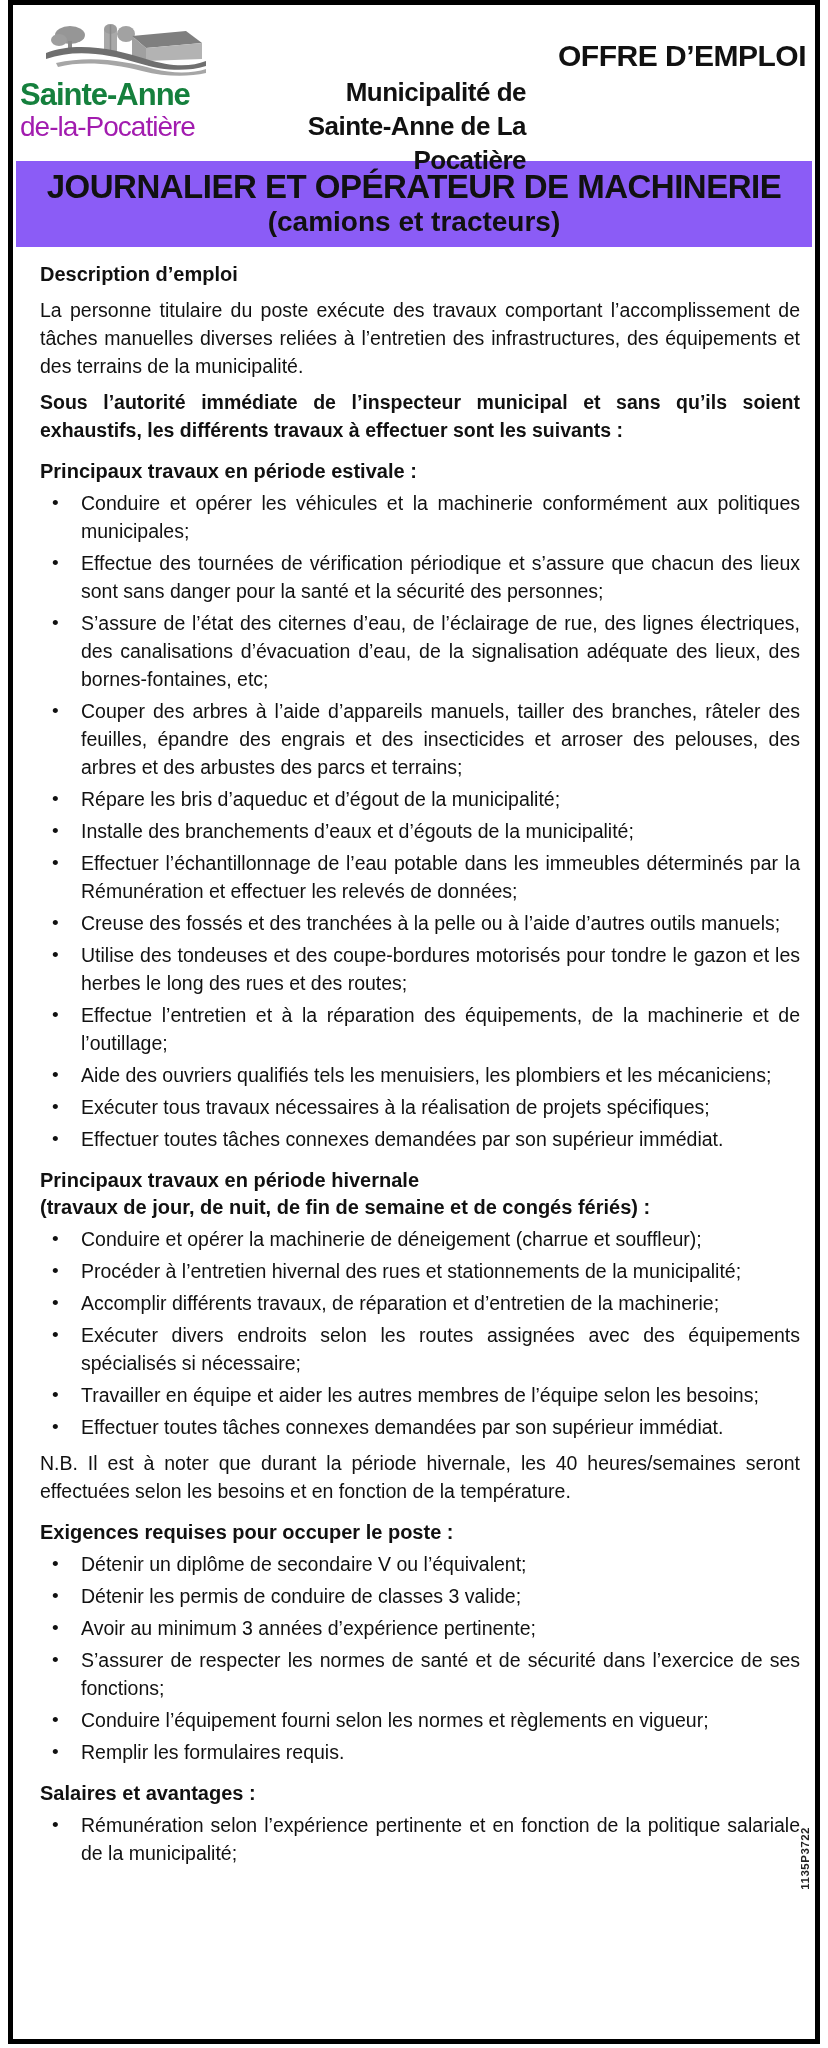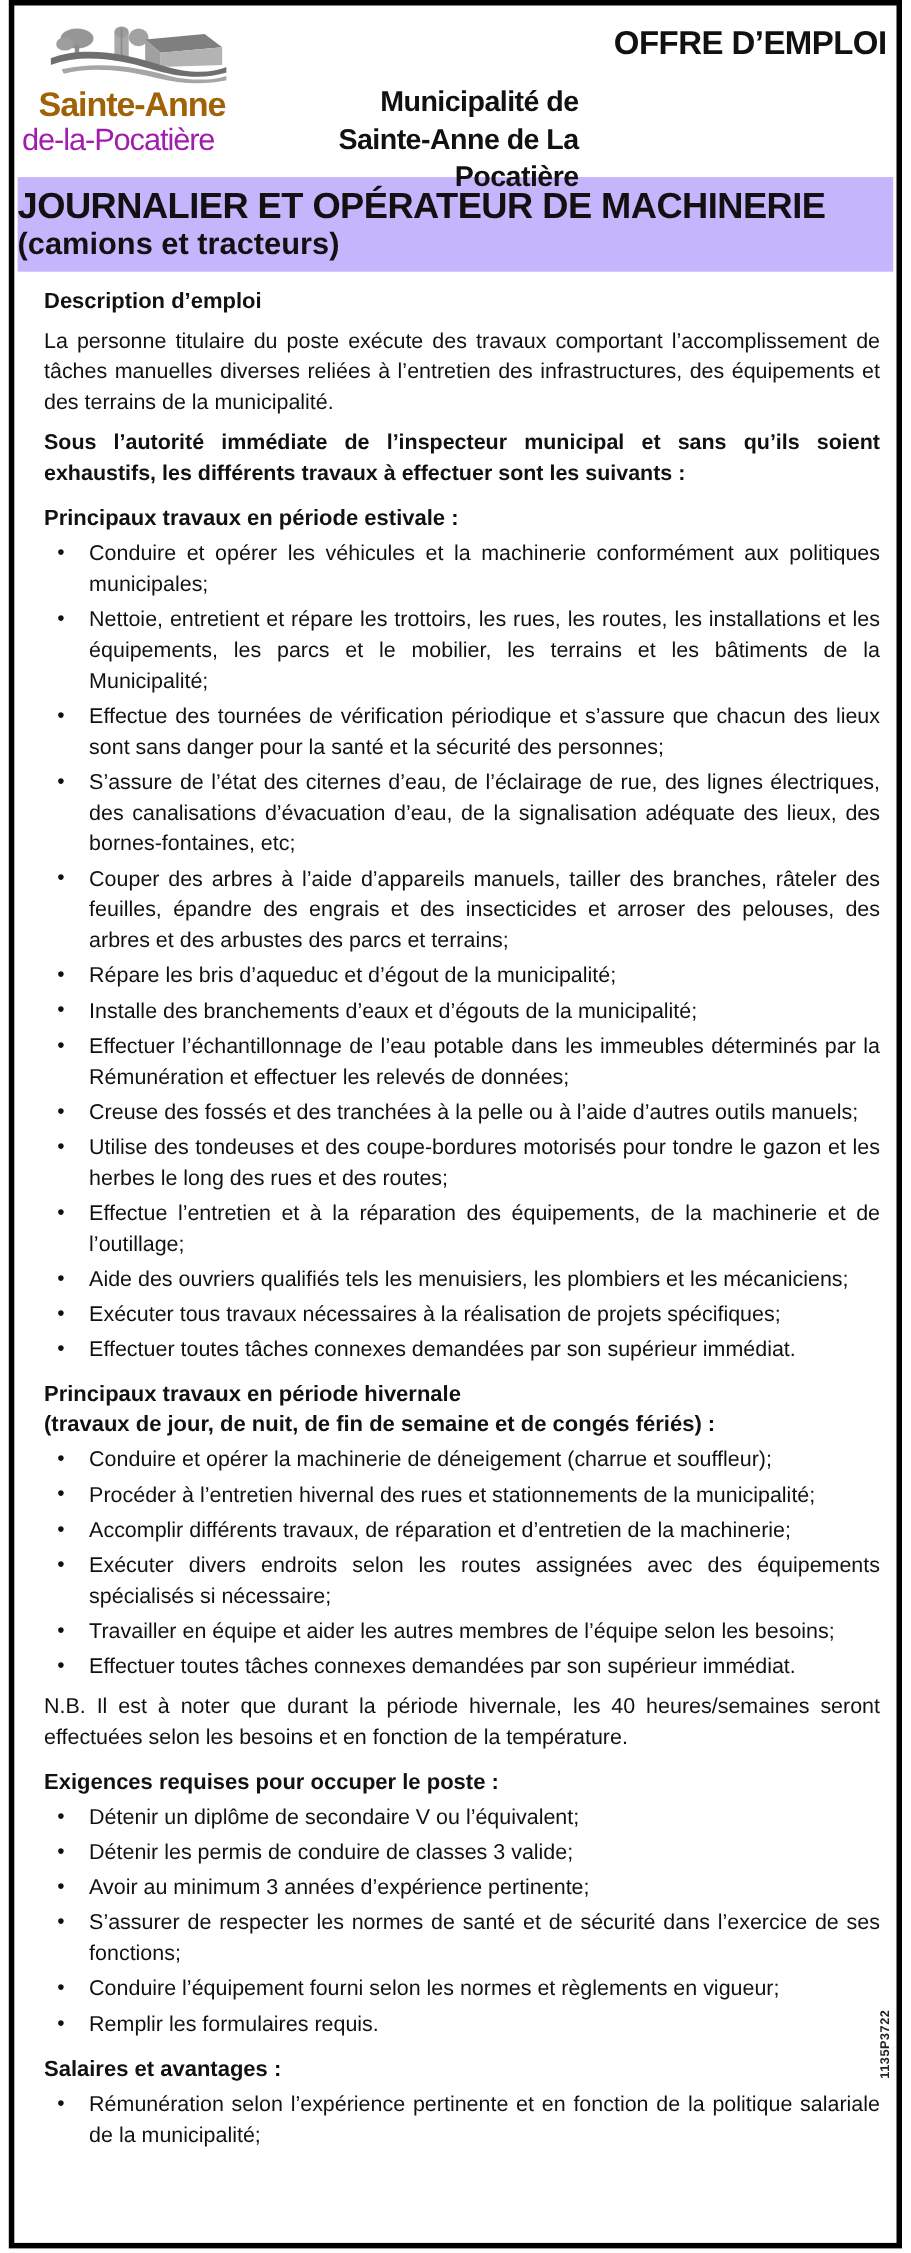--- a/index.html
+++ b/index.html
@@ -12,27 +12,27 @@
   .frame{
     position:absolute;top:0;left:8px;right:8px;bottom:4px;
     border:5px solid #000;
     padding:10px 3px 6px 3px;
     box-sizing:border-box;
   }
   
   .header{position:relative;height:146px;}
   .logo{position:absolute;left:4px;top:4px;width:200px;line-height:1;}
   .logo svg{display:block;margin-left:26px;}
-  .logo-line1{font-weight:bold;font-size:31px;color:#a16207;letter-spacing:-1px;margin-top:2px;text-align:center;}
+  .logo-line1{font-weight:bold;font-size:31px;color:#15803d;letter-spacing:-1px;margin-top:2px;}
   .logo-line2{font-size:28px;color:#a21caf;letter-spacing:-1px;margin-top:3px;}
-  .offer-label{position:absolute;right:6px;top:8px;font-weight:bold;font-size:30px;letter-spacing:-0.5px;}
+  .offer-label{position:absolute;right:6px;top:24px;font-weight:bold;font-size:30px;letter-spacing:-0.5px;}
   .org-title{position:absolute;left:190px;top:60px;width:320px;text-align:right;
     font-weight:bold;font-size:26px;line-height:34px;letter-spacing:-0.5px;}
   
-  .banner{background:#c4b5fd;text-align:left;padding:7px 0 9px 0;}
+  .banner{background:#8b5cf6;text-align:center;padding:7px 0 9px 0;}
   .banner-line1{font-weight:bold;font-size:33px;line-height:38px;letter-spacing:-0.5px;}
   .banner-line2{font-weight:bold;font-size:28px;line-height:32px;}
   
   .content{margin:0 12px 0 24px;font-size:19.5px;line-height:28px;}
   .content p{margin:8px 0;text-align:justify;}
   .sec-head{font-weight:bold;margin:14px 0 4px 0;font-size:20px;line-height:27px;}
   .bold-par{font-weight:bold;}
   ul.bullets{list-style:none;margin:2px 0 6px 0;padding:0;}
   ul.bullets li{position:relative;padding-left:41px;margin:4px 0;text-align:justify;}
   ul.bullets li::before{content:"\2022";position:absolute;left:12px;top:0;font-size:19px;}
@@ -86,21 +86,20 @@
   <div class="content">
 
     <div class="sec-head">Description d’emploi</div>
     <p>La personne titulaire du poste exécute des travaux comportant l’accomplissement de tâches manuelles diverses reliées à l’entretien des infrastructures, des équipements et des terrains de la municipalité.</p>
 
     <p class="bold-par">Sous l’autorité immédiate de l’inspecteur municipal et sans qu’ils soient exhaustifs, les différents travaux à effectuer sont les suivants :</p>
 
     <div class="sec-head">Principaux travaux en période estivale :</div>
     <ul class="bullets">
       <li>Conduire et opérer les véhicules et la machinerie conformément aux politiques municipales;</li>
-      <li>Nettoie, entretient et répare les trottoirs, les rues, les routes, les installations et les équipements, les parcs et le mobilier, les terrains et les bâtiments de la Municipalité;</li>
       <li>Effectue des tournées de vérification périodique et s’assure que chacun des lieux sont sans danger pour la santé et la sécurité des personnes;</li>
       <li>S’assure de l’état des citernes d’eau, de l’éclairage de rue, des lignes électriques, des canalisations d’évacuation d’eau, de la signalisation adéquate des lieux, des bornes-fontaines, etc;</li>
       <li>Couper des arbres à l’aide d’appareils manuels, tailler des branches, râteler des feuilles, épandre des engrais et des insecticides et arroser des pelouses, des arbres et des arbustes des parcs et terrains;</li>
       <li>Répare les bris d’aqueduc et d’égout de la municipalité;</li>
       <li>Installe des branchements d’eaux et  d’égouts de la municipalité;</li>
       <li>Effectuer l’échantillonnage de l’eau potable dans les immeubles déterminés par la Rémunération et effectuer les relevés de données;</li>
       <li>Creuse des fossés et des tranchées à la pelle ou à l’aide d’autres outils manuels;</li>
       <li>Utilise des tondeuses et des coupe-bordures motorisés pour tondre le gazon et les herbes le long des rues et des routes;</li>
       <li>Effectue l’entretien et à la réparation des équipements, de la machinerie et de l’outillage;</li>
       <li>Aide des ouvriers qualifiés tels les menuisiers, les plombiers et les mécaniciens;</li>

